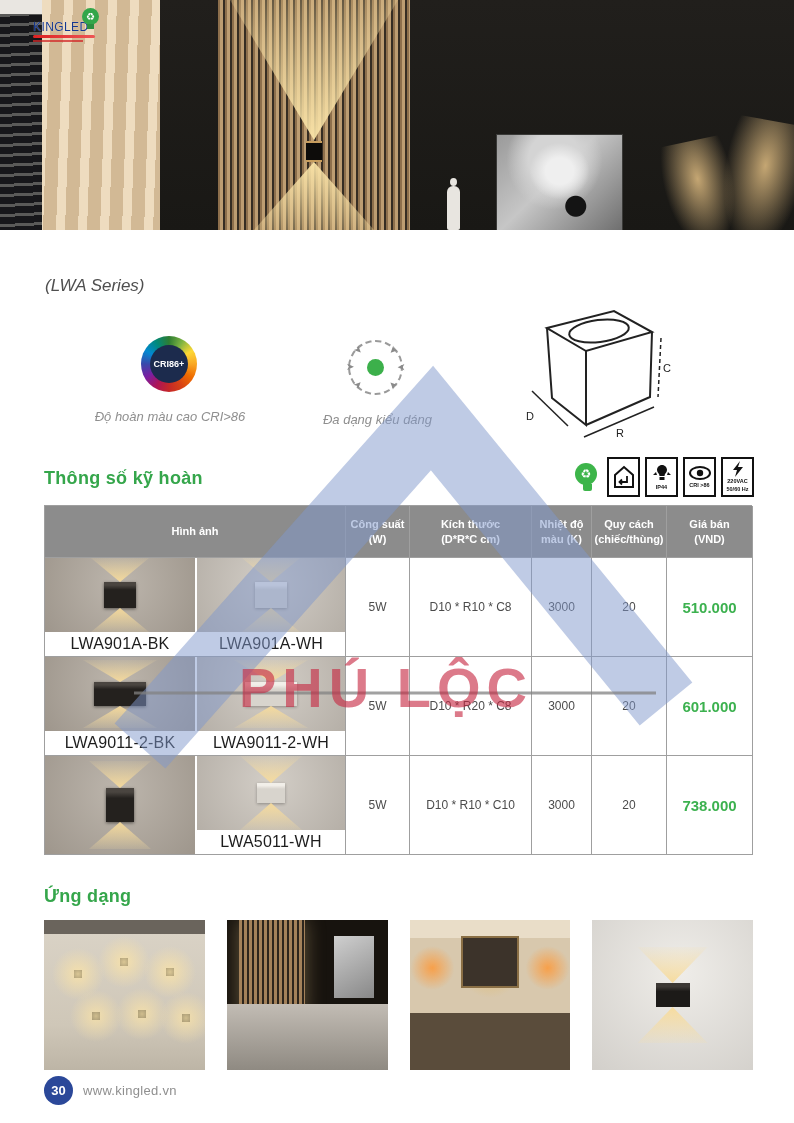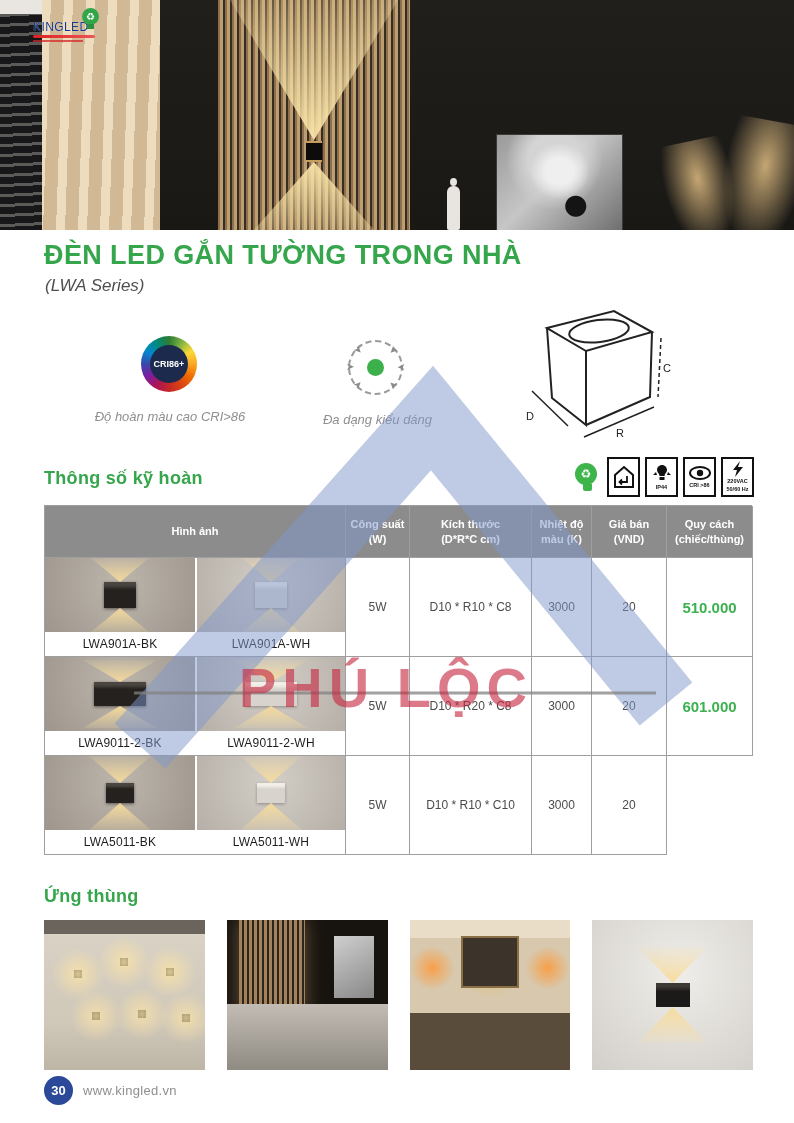--- a/index.html
+++ b/index.html
@@ -97,21 +97,21 @@
   .photo.bk { background:radial-gradient(circle at 50% 35%, #bdb6ad, #9e968c); }
   .photo.wh { background:radial-gradient(circle at 50% 35%, #d3cec7, #b5afa7); }
   .cone { flex:0 0 auto; }
   .cone.up { clip-path:polygon(0 0,100% 0,50% 100%); background:linear-gradient(to bottom,rgba(248,224,164,.1),rgba(247,219,155,.95)); }
   .cone.down { clip-path:polygon(50% 0,0 100%,100% 100%); background:linear-gradient(to top,rgba(248,224,164,.15),rgba(247,219,155,.95)); }
   .lampbody.bk { background:linear-gradient(180deg,#4a4540 12%,#24211e 30%); box-shadow:0 1px 3px rgba(0,0,0,.5); }
   .lampbody.wh { background:linear-gradient(180deg,#f2efe9 12%,#d8d4cd 30%); box-shadow:0 1px 3px rgba(0,0,0,.3); }
   .r1 .cone { width:58px; height:24px; } .r1 .lampbody { width:32px; height:26px; }
   .r2 .cone { width:74px; height:22px; } .r2 .lampbody { width:52px; height:24px; }
   .r3 .cone { width:62px; height:27px; } .r3 .lampbody { width:28px; height:34px; }
-  .plabel { flex:0 0 24px; background:#fff; color:#1d1d1d; font-size:12px; display:flex; align-items:center; justify-content:center; letter-spacing:.2px; }
+  .plabel { flex:0 0 24px; background:#fff; color:#1d1d1d; font-size:16px; display:flex; align-items:center; justify-content:center; letter-spacing:.2px; }
 
   
   .watermark { position:absolute; left:0; top:0; width:794px; height:1123px; pointer-events:none; z-index:40; }
 
   
   .apps { position:absolute; left:44px; top:920px; width:709px; height:150px; display:flex; gap:22px; }
   .app { flex:1; position:relative; overflow:hidden; }
   .app1 { background:linear-gradient(180deg,#6a645c 0 9%,#d9d2c5 9%,#cfc7b8 70%,#bdb5a6); }
   .app1::before { content:""; position:absolute; left:30px; top:50px; width:8px; height:8px; background:#262626;
     box-shadow:46px -12px #262626, 92px -2px #262626, 18px 42px #262626, 64px 40px #262626, 108px 44px #262626; }
@@ -169,21 +169,20 @@
     <div class="hero-pampas p2"></div>
   </div>
 
   <div class="logo">
     <div class="logo-bulb">♻</div>
     <div class="logo-text">KINGLED</div>
     <div class="logo-bar"></div>
     <div class="logo-sub"></div>
   </div>
 
-  <h1 class="title">ĐÈN LED GẮN TƯỜNG TRONG NHÀ</h1>
   <div class="subtitle">(LWA Series)</div>
 
   <div class="cri-badge">
     <div class="cri-inner">
       <span>CRI</span>
       <span>86+</span>
     </div>
   </div>
   <div class="feat-caption cap1">Độ hoàn màu cao CRI&gt;86</div>
 
@@ -263,26 +262,26 @@
     </div>
     <div class="cell hcell">
       <span>Kích thước</span>
       <span>(D*R*C cm)</span>
     </div>
     <div class="cell hcell">
       <span>Nhiệt độ</span>
       <span>màu (K)</span>
     </div>
     <div class="cell hcell">
+      <span>Quy cách</span>
+      <span>(chiếc/thùng)</span>
+    </div>
+    <div class="cell hcell">
       <span>Giá bán</span>
       <span>(VND)</span>
-    </div>
-    <div class="cell hcell">
-      <span>Quy cách</span>
-      <span>(chiếc/thùng)</span>
     </div>
 
     <div class="cell imgcell r1">
       <div class="product">
         <div class="photo bk">
           <div class="cone up"></div>
           <div class="lampbody bk"></div>
           <div class="cone down"></div>
         </div>
         <div class="plabel">LWA901A-BK</div>
@@ -326,44 +325,44 @@
     <div class="cell vcell">20</div>
     <div class="cell pcell">601.000</div>
 
     <div class="cell imgcell r3">
       <div class="product">
         <div class="photo bk">
           <div class="cone up"></div>
           <div class="lampbody bk"></div>
           <div class="cone down"></div>
         </div>
-        <div class="plabel">LWA5011-BK</div>
       </div>
       <div class="product">
         <div class="photo wh">
           <div class="cone up"></div>
           <div class="lampbody wh"></div>
           <div class="cone down"></div>
         </div>
         <div class="plabel">LWA5011-WH</div>
       </div>
     </div>
     <div class="cell vcell">5W</div>
     <div class="cell vcell">D10 * R10 * C10</div>
     <div class="cell vcell">3000</div>
     <div class="cell vcell">20</div>
+    <div class="cell pcell">738.000</div>
   </div>
 
   <svg class="watermark" width="794" height="1123" viewBox="0 0 794 1123">
     <path d="M 140 746 L 432 418 L 666 704" fill="none" stroke="rgba(128,152,203,0.5)" stroke-width="68" stroke-miterlimit="10"></path>
     <line x1="134" y1="693" x2="656" y2="693" stroke="rgba(130,130,130,0.75)" stroke-width="3"></line>
     <text x="386" y="707" text-anchor="middle" font-family="Liberation Sans, sans-serif" font-size="56" font-weight="bold" letter-spacing="6" fill="rgba(198,40,66,0.62)">PHÚ LỘC</text>
   </svg>
 
-  <div class="section-title st2">Ứng thùng</div>
+  <div class="section-title st2">Ứng dạng</div>
   <div class="apps">
     <div class="app app1"></div>
     <div class="app app2">
       <div class="frame"></div>
     </div>
     <div class="app app3"></div>
     <div class="app app4">
       <div class="cone up"></div>
       <div class="a4body"></div>
       <div class="cone down"></div>

